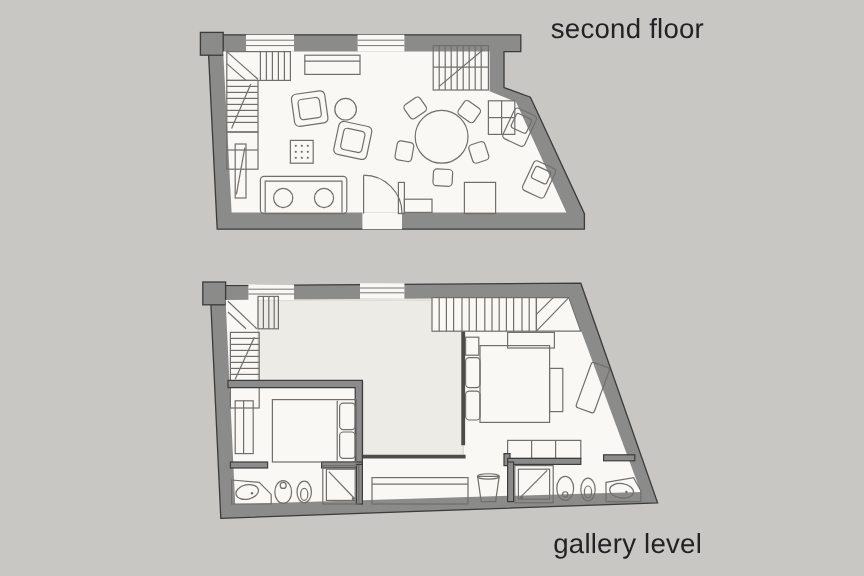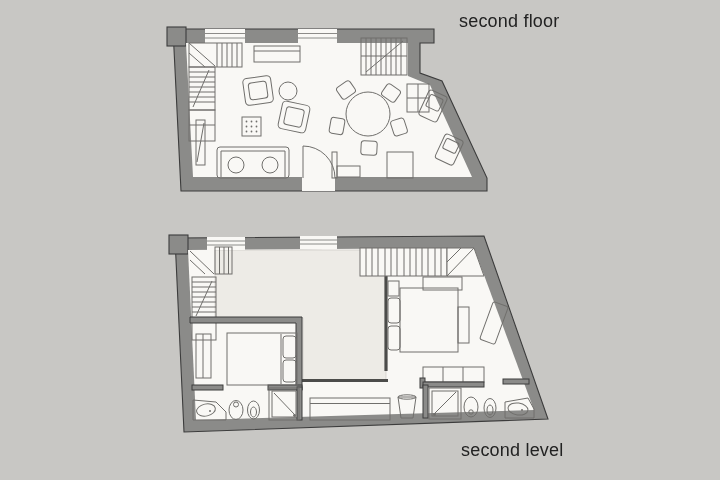--- a/index.html
+++ b/index.html
@@ -6,21 +6,21 @@
   body{
     width:720px;height:480px;
     background:var(--background,#c8c7c4);
     font-family:"Liberation Sans", sans-serif;
     position:relative;overflow:hidden;
   }
   .canvas{position:absolute;inset:0;width:720px;height:480px;}
   svg{position:absolute;left:0;top:0;}
   .plan-label{
     position:absolute;
-    font-size:18px;
+    font-size:23px;
     color:var(--text,#222);
     letter-spacing:.2px;
     white-space:nowrap;
   }
   #lbl-second{left:459px;top:11px;}
   #lbl-gallery{left:461px;top:440px;}
   .wall{fill:var(--wall_fill,#8b8b89);stroke:var(--wall_outline,#3c3c3c);stroke-width:1.1;}
   .floor{fill:var(--floor,#f9f8f5);stroke:none;}
   .voidarea{fill:var(--void_fill,#edebe6);stroke:#c6c4c0;stroke-width:.6;}
   .win{fill:var(--floor,#f9f8f5);stroke:none;}
@@ -315,14 +315,14 @@
       <path class="f" d="M505,402 L528,398 L534,409 L534,418 L505,418 Z"></path>
       <g transform="rotate(8 518 409)">
             <ellipse class="f" cx="518" cy="409" rx="10" ry="6"></ellipse>
           </g>
       <circle class="dot" cx="522" cy="410" r="1"></circle>
     </g>
   </g>
 </svg>
 
 <div class="plan-label" id="lbl-second">second floor</div>
-<div class="plan-label" id="lbl-gallery">second level</div>
+<div class="plan-label" id="lbl-gallery">gallery level</div>
 </div>
 
 </body></html>

